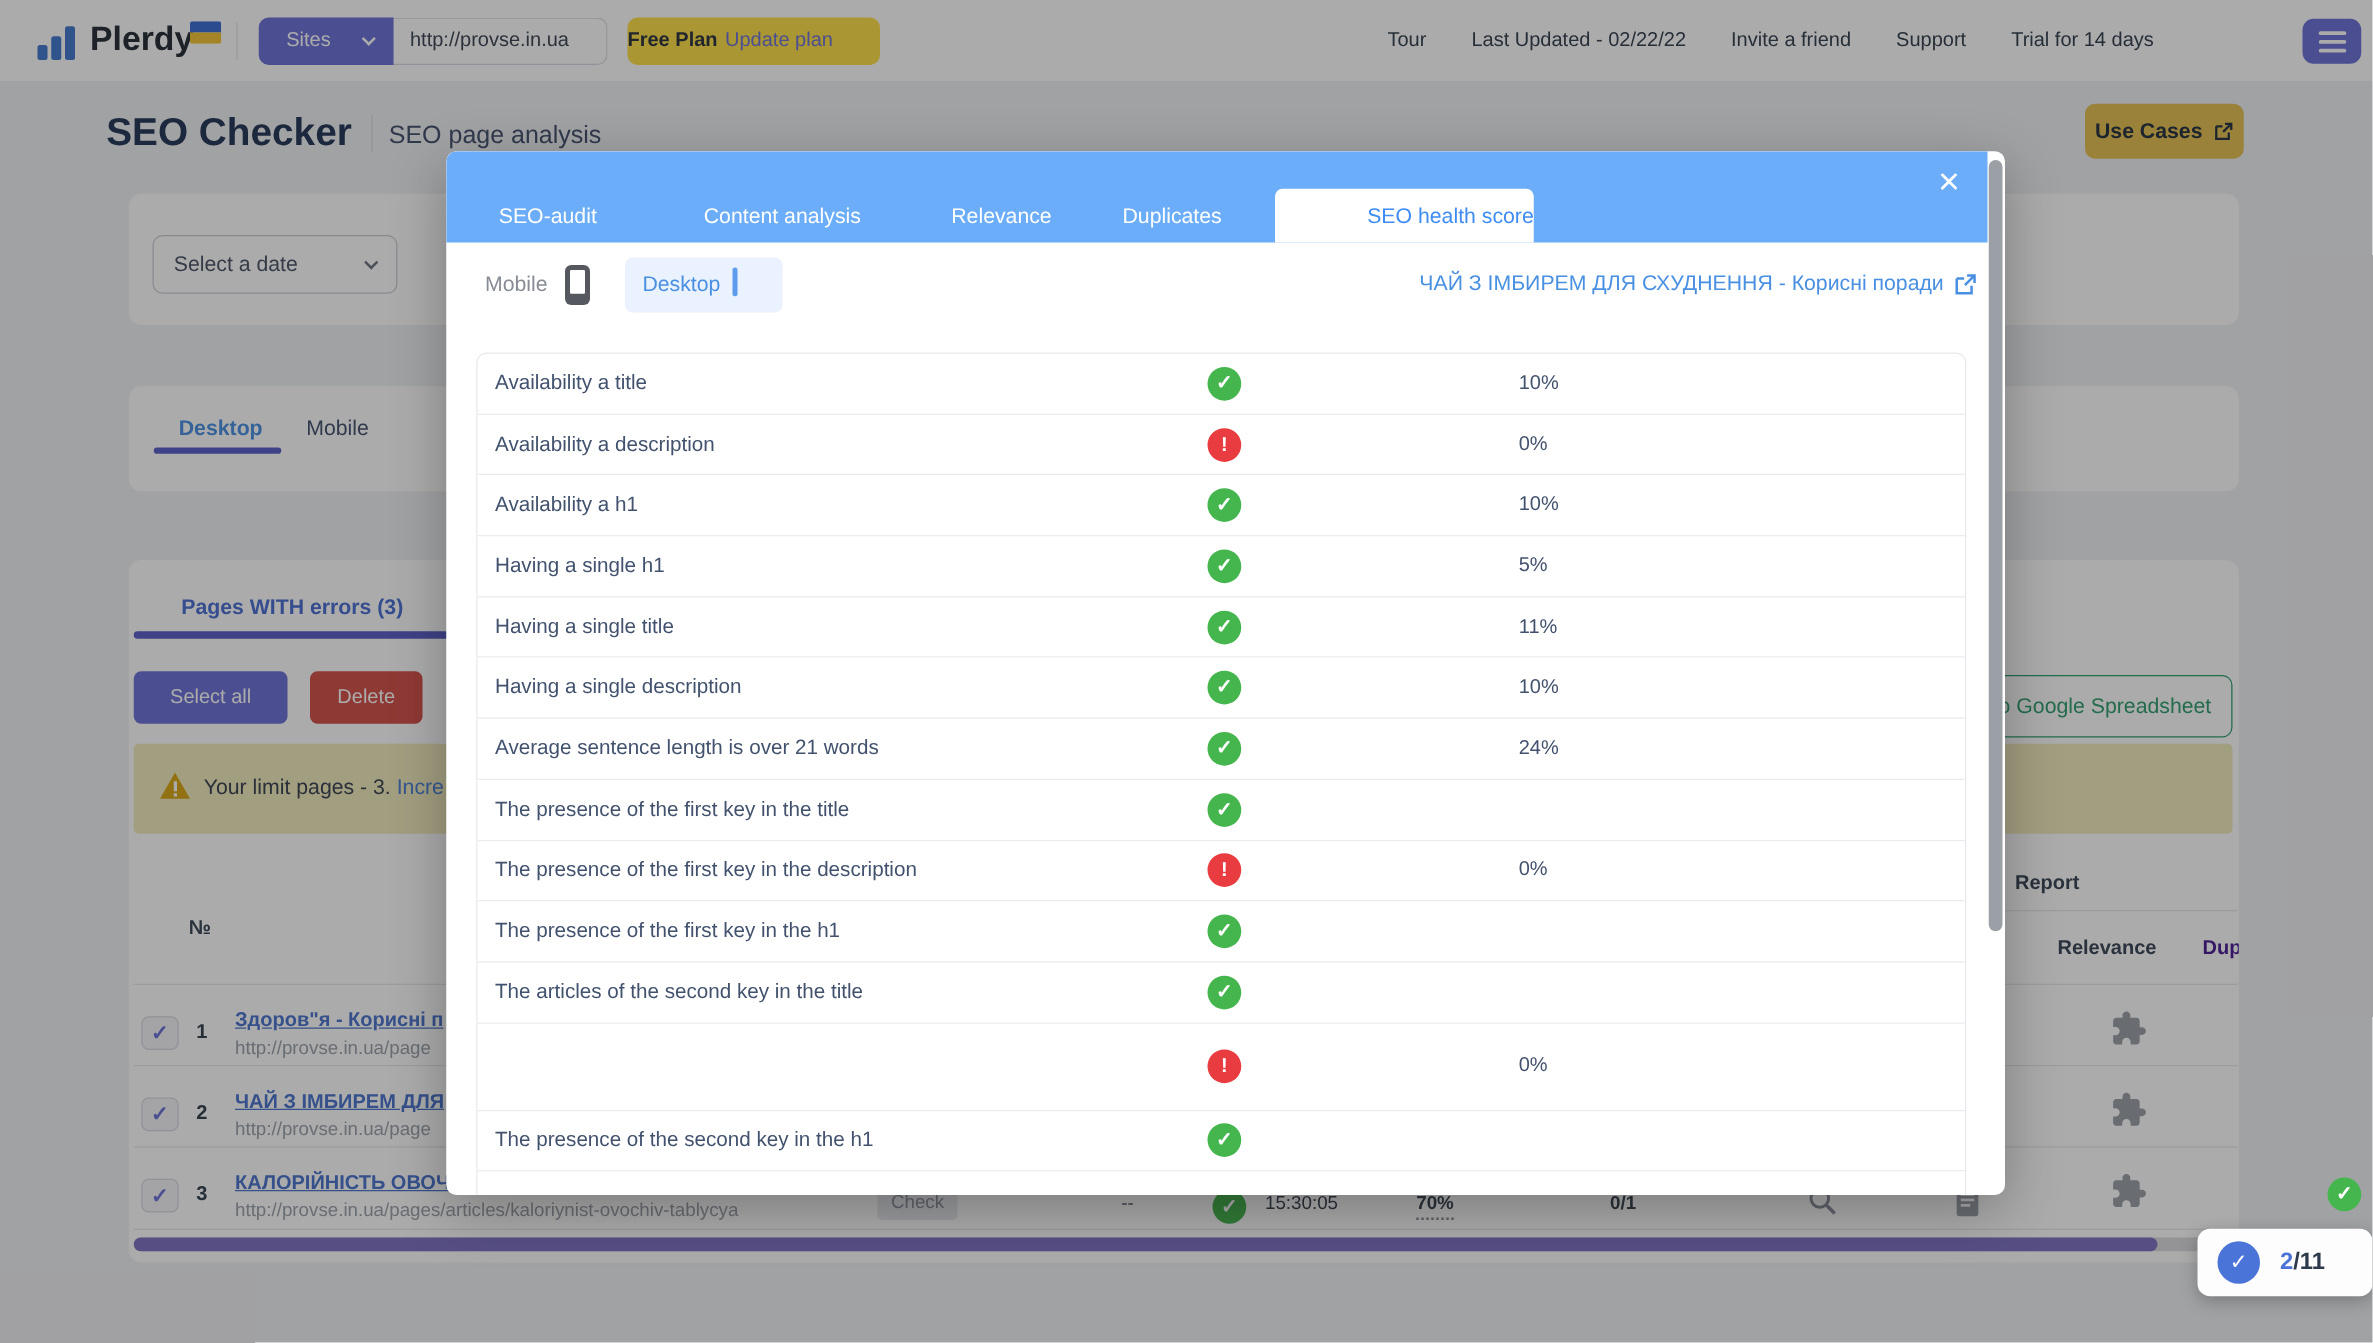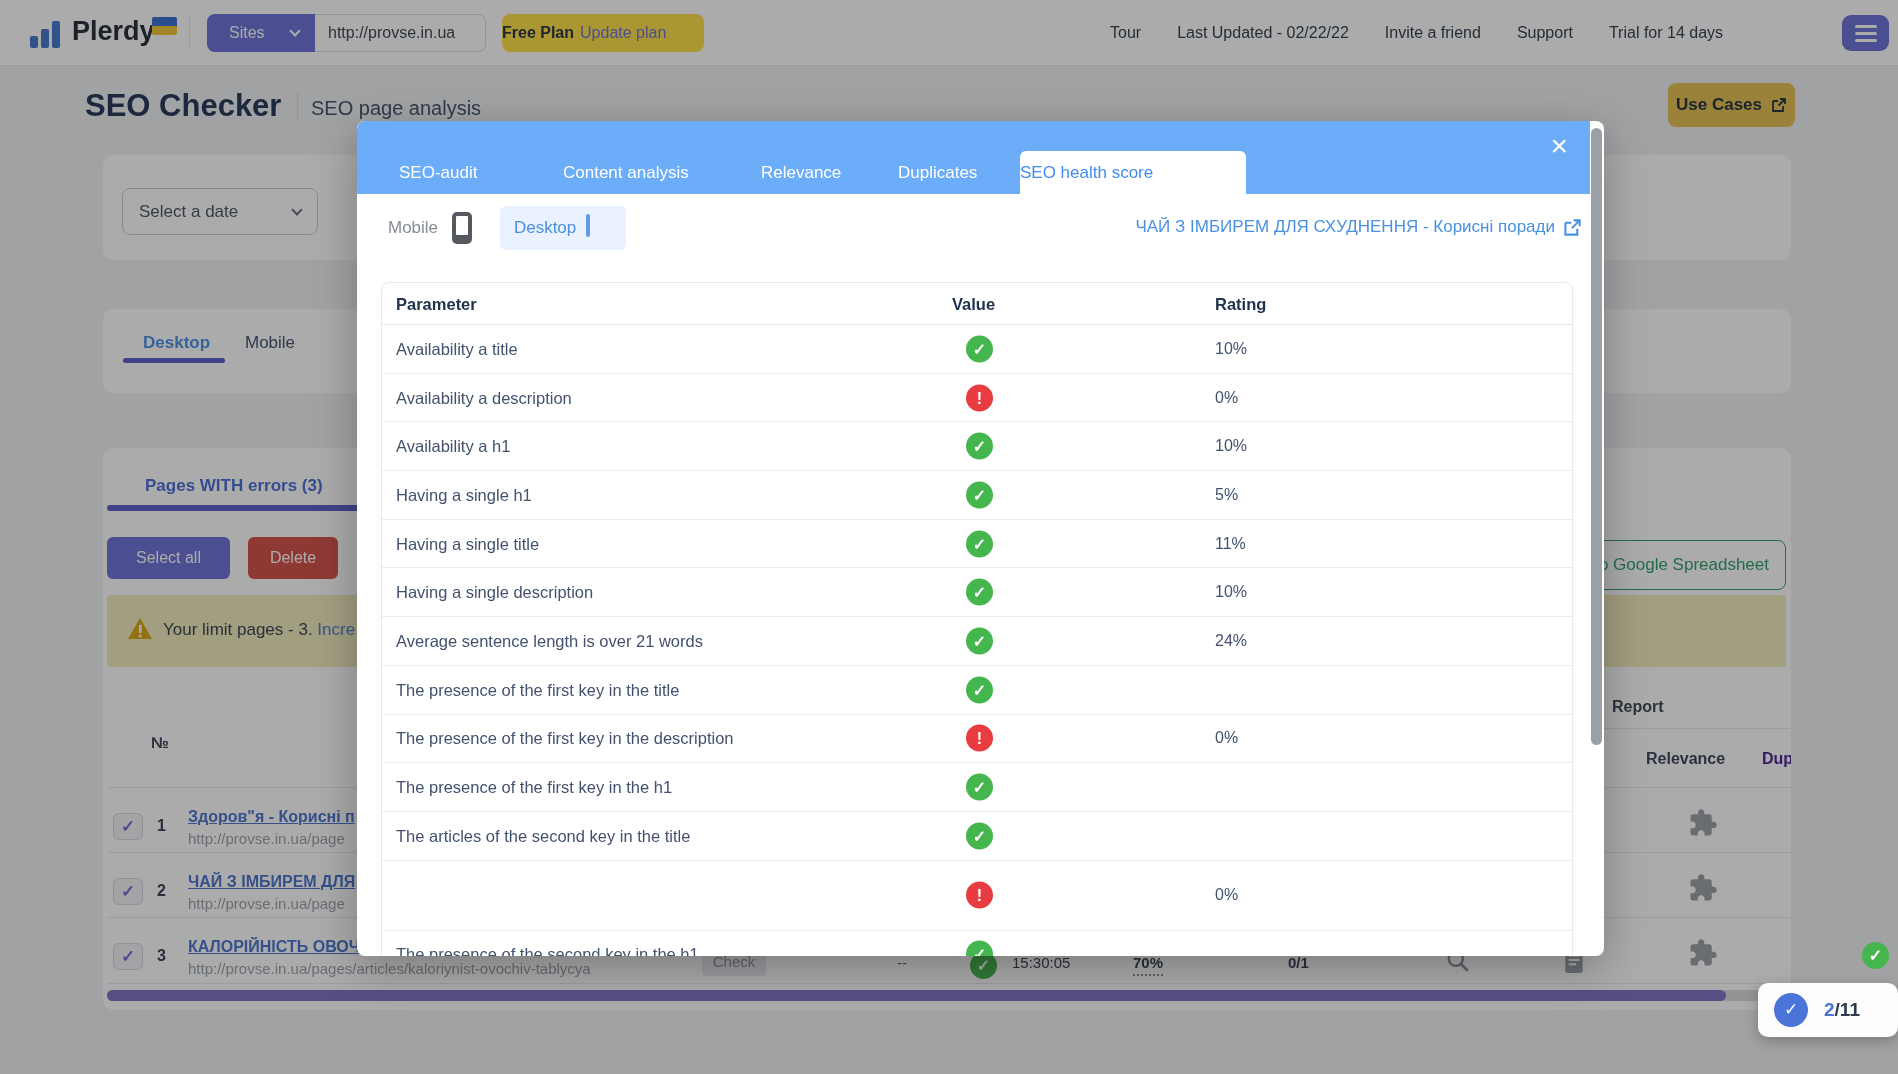--- a/index.html
+++ b/index.html
@@ -77,21 +77,21 @@
 
   
   #overlay{left:0;top:0;width:1898px;height:1074px;background:rgba(13,13,15,0.35);z-index:5;}
 
   
   #modal{left:357px;top:121px;width:1247px;height:835px;background:#fff;border-radius:8px;box-shadow:0 12px 44px rgba(0,0,0,.28);z-index:10;overflow:hidden;}
   #modal-header{position:absolute;left:0;top:0;width:1233px;height:73px;background:#6badf8;border-radius:8px 0 0 0;}
   #modal-close{position:absolute;right:36px;top:10px;color:#fff;font-size:30px;font-weight:300;cursor:pointer;line-height:1;}
   .mtab{position:absolute;bottom:0;height:43px;line-height:43px;font-size:17px;color:#fff;cursor:pointer;white-space:nowrap;}
   #mtab-0{left:42px;text-align:center;} #mtab-1{left:206px;} #mtab-2{left:404px;} #mtab-3{left:541px;}
-  #mtab-active{position:absolute;left:663px;bottom:0;width:226px;height:43px;background:#fff;border-radius:6px 6px 0 0;text-align:left;line-height:43px;font-size:17px;color:#3f8cf3;cursor:pointer;}
+  #mtab-active{position:absolute;left:663px;bottom:0;width:207px;height:43px;background:#fff;border-radius:6px 6px 0 0;text-align:right;line-height:43px;font-size:17px;color:#3f8cf3;cursor:pointer;}
   #toggle-row{position:absolute;left:31px;top:85px;height:44px;display:flex;align-items:center;}
   #toggle-mobile{font-size:17px;color:#868b94;cursor:pointer;}
   #phone-icon{width:20px;height:32px;background:#55585e;border-radius:5px;margin-left:14px;position:relative;}
   #phone-icon i{position:absolute;left:4px;top:4px;width:12px;height:19px;background:#fff;border-radius:1px;}
   #toggle-desktop{margin-left:28px;width:126px;height:44px;background:#e9f2fe;border-radius:6px;display:flex;align-items:center;justify-content:center;gap:10px;font-size:17px;color:#4a90e2;cursor:pointer;}
   #monitor-icon{position:relative;width:26px;height:24px;}
   #monitor-icon .scr{width:26px;height:17px;border:2.5px solid #5d9cec;border-radius:3px;background:#e9f2fe;}
   #monitor-icon .neck{width:8px;height:4px;background:#5d9cec;margin:0 auto;}
   #monitor-icon .base{width:16px;height:3px;background:#5d9cec;border-radius:2px;margin:0 auto;}
   #modal-page-link{position:absolute;right:22px;top:96px;display:flex;align-items:center;gap:8px;font-size:17px;color:#4a90e2;cursor:pointer;}
@@ -287,25 +287,20 @@
     </div>
 
     <div id="modal-page-link">
       <span>ЧАЙ З ІМБИРЕМ ДЛЯ СХУДНЕННЯ - Корисні поради</span>
       <svg width="19" height="19" viewBox="0 0 16 16">
           <path d="M2 4h5M2 4v10h10V9M9 2h5v5M14 2L7.5 8.5" stroke="#4a90e2" stroke-width="1.7" fill="none"></path>
         </svg>
     </div>
 
     <div id="param-card">
-      <div id="param-head">
-        <span id="ph-parameter">Parameter</span>
-        <span id="ph-value">Value</span>
-        <span id="ph-rating">Rating</span>
-      </div>
       <div id="param-body">
           <div class="m-row">
             <div class="m-param">Availability a title</div>
             <div class="m-value">
               <span class="m-ic pass">✓</span>
             </div>
             <div class="m-rating">10%</div>
           </div>
           <div class="m-row">
             <div class="m-param">Availability a description</div>

